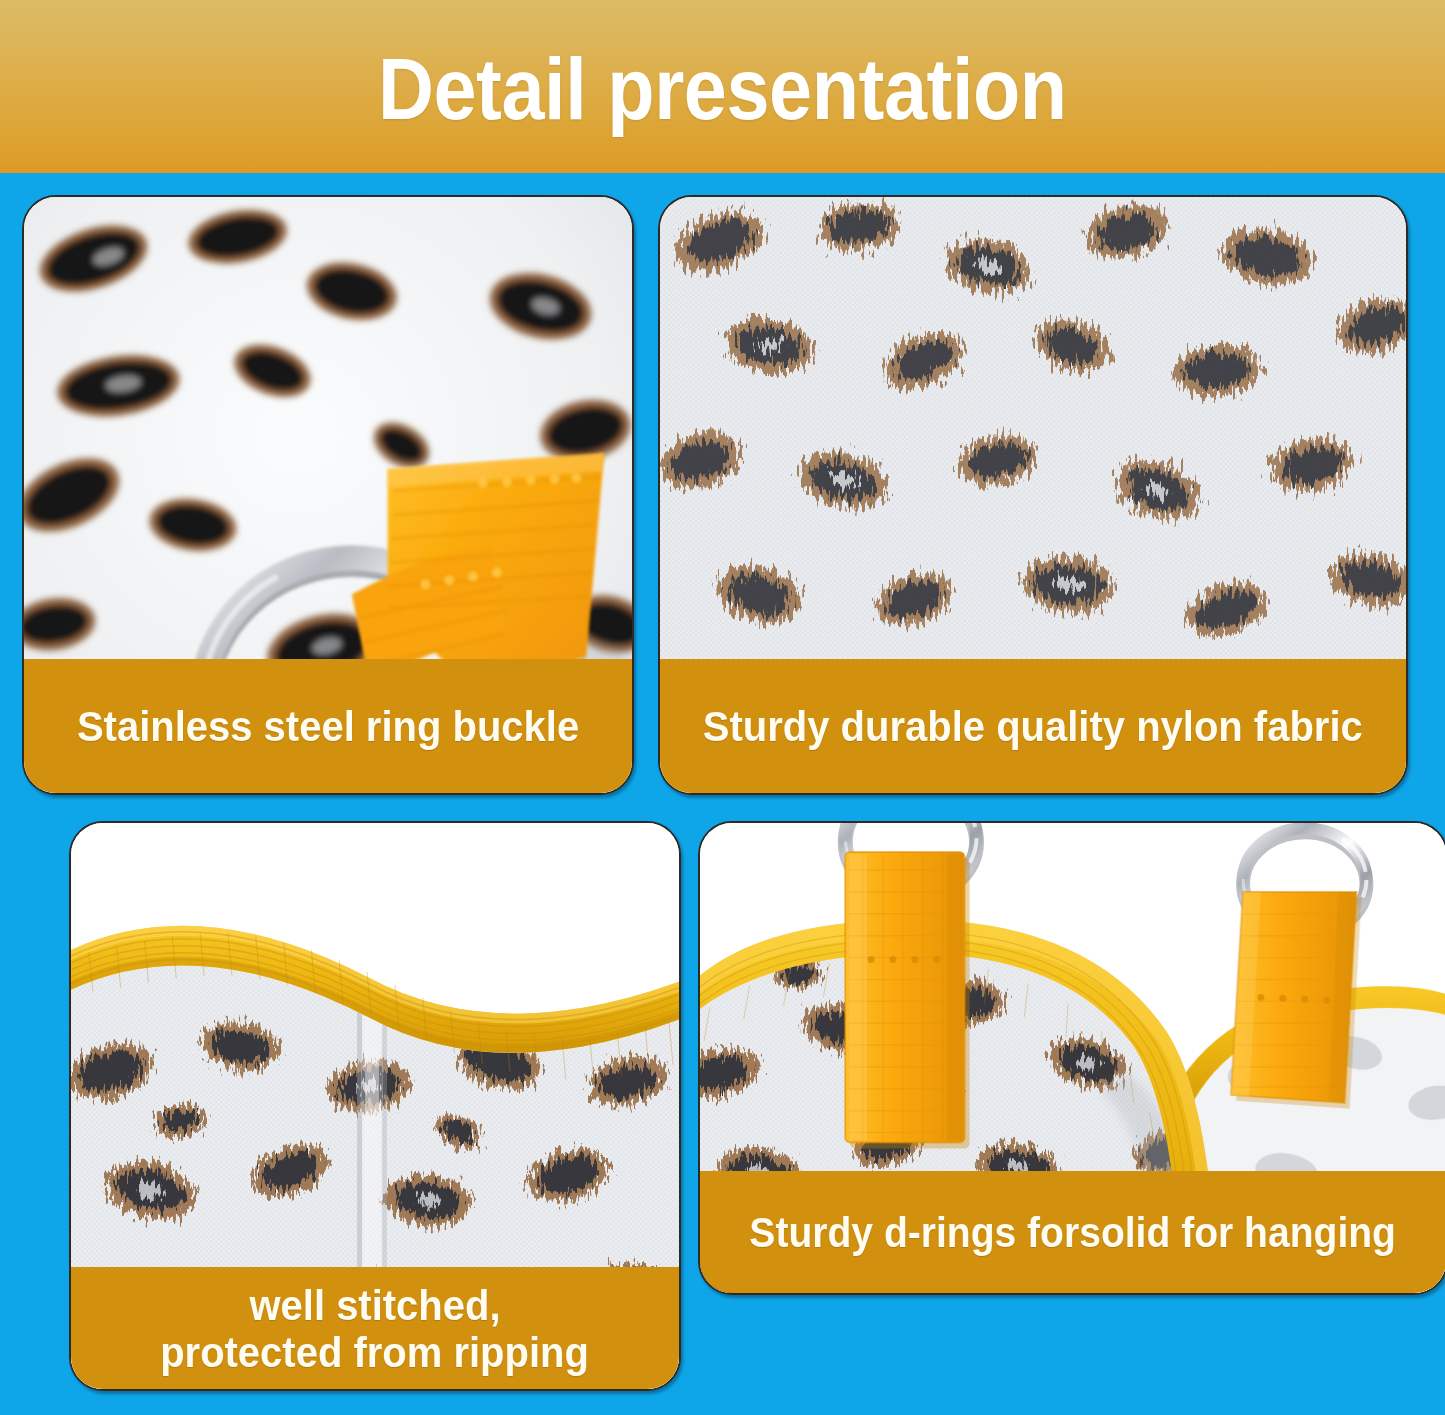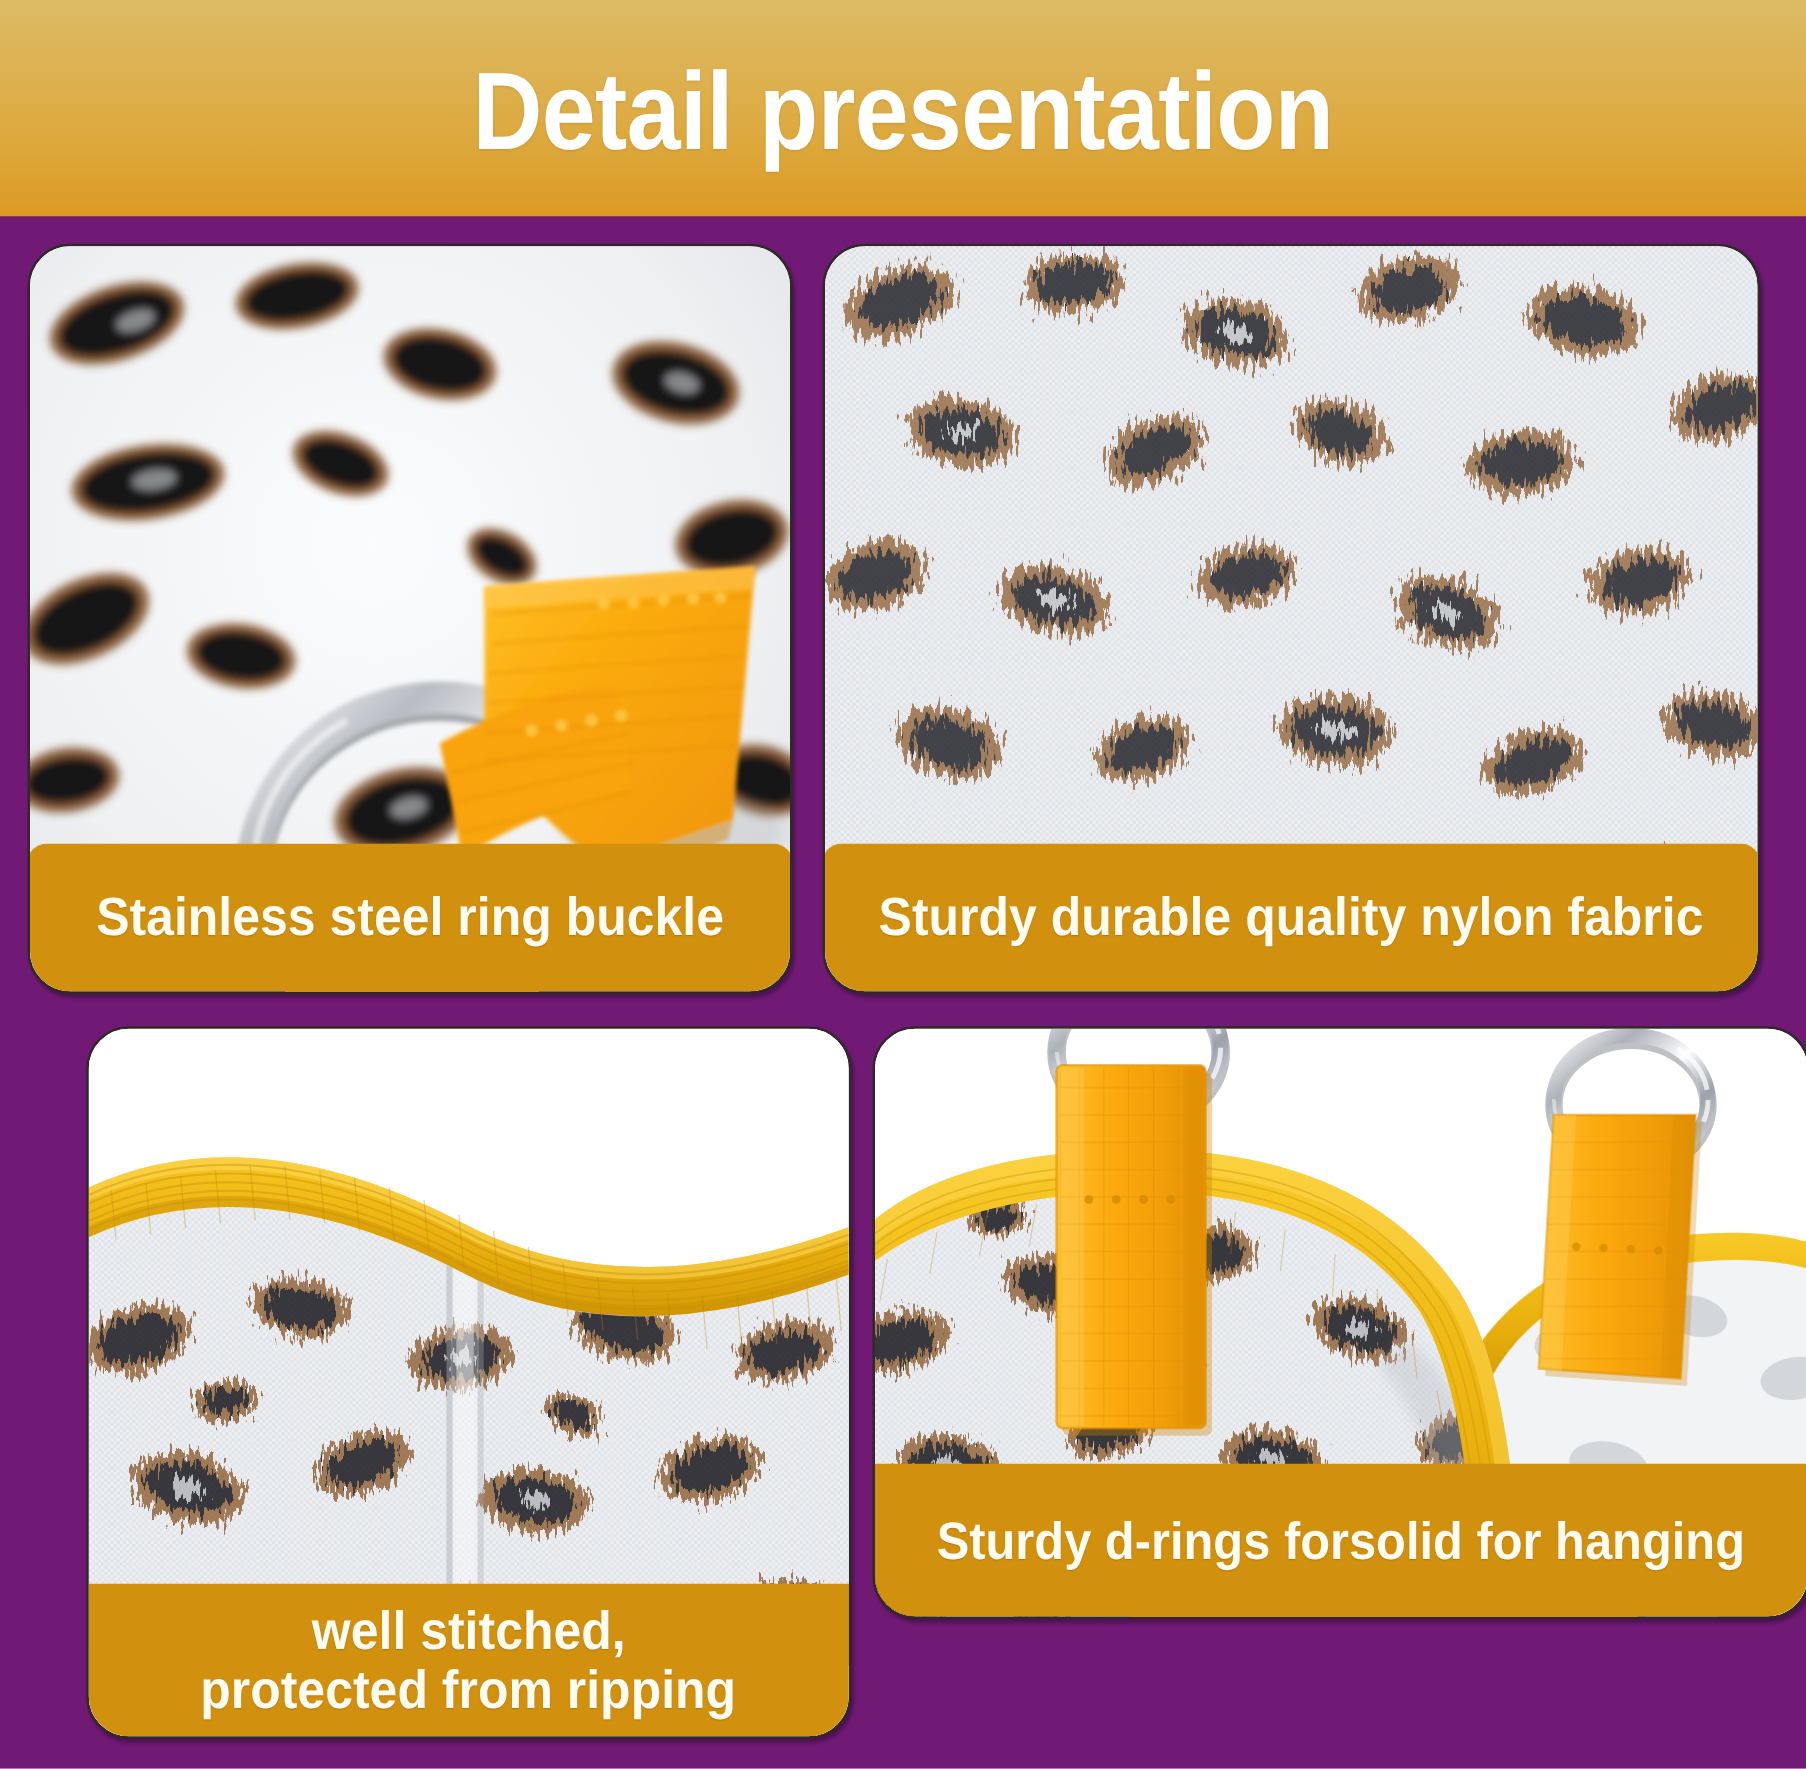--- a/index.html
+++ b/index.html
@@ -2,21 +2,21 @@
 <html><head>
 <meta charset="utf-8">
 <style>
   * { box-sizing: border-box; margin: 0; padding: 0; }
   html, body {
     width: 1445px; height: 1415px;
     background: #ffffff;
     font-family: "Liberation Sans", sans-serif;
     overflow: hidden;
   }
-  .page { position: relative; width: 1445px; height: 1415px; background: #701a75; }
+  .page { position: relative; width: 1445px; height: 1415px; background: #0ea5e9; }
 
   
   .header {
     position: absolute; left: 0; top: 0; width: 1445px; height: 173px;
     background: linear-gradient(to bottom, #dcbb66 0%, #ddb253 32%, #dda83c 66%, #dc9a24 100%);
     display: flex; align-items: center; justify-content: center;
   }
   .header-title {
     color: #ffffff;
     font-family: "Liberation Sans Narrow", "Liberation Sans", sans-serif;
@@ -53,21 +53,21 @@
   
   .caption {
     position: absolute; left: -2px; right: -2px; bottom: -2px;
     background: #d2900f;
     border-bottom-left-radius: 34px;
     border-bottom-right-radius: 34px;
     display: flex; flex-direction: column;
     align-items: center; justify-content: center;
     text-align: center;
   }
-  .p1 .caption, .p2 .caption { height: 120px; border-radius: 15px; }
+  .p1 .caption, .p2 .caption { height: 136px; }
   .p3 .caption, .p4 .caption { height: 124px; }
 
   .caption-line {
     color: #fffdf2;
     font-family: "Liberation Sans Narrow", "Liberation Sans", sans-serif;
     font-size: 43px;
     font-weight: bold;
     line-height: 1.10;
     white-space: nowrap;
     transform: scaleX(0.93);

